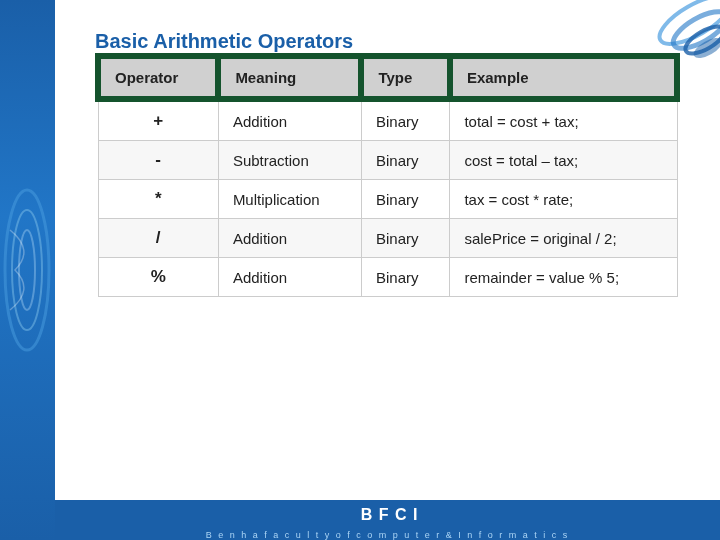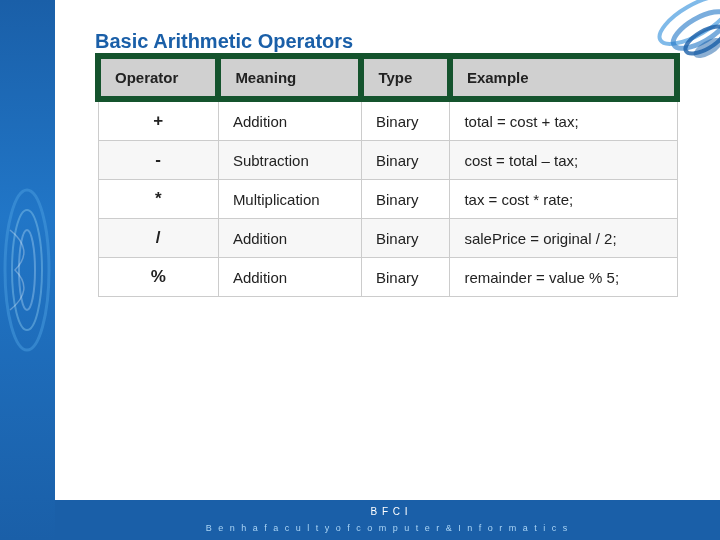--- a/index.html
+++ b/index.html
@@ -114,22 +114,22 @@
 
     .bottom-bar .logo-text {
       font-size: 9px;
       font-weight: bold;
       color: #1a5fa8;
       line-height: 1;
     }
 
     .bottom-bar .bfci-label {
       color: #fff;
-      font-size: 10px;
-      font-weight: normal;
+      font-size: 16px;
+      font-weight: bold;
       letter-spacing: 1px;
       margin-left: 4px;
     }
 
     .bottom-bar .tagline {
       color: #aad4f5;
       font-size: 9px;
       letter-spacing: 2px;
       flex: 1;
       text-align: right;

